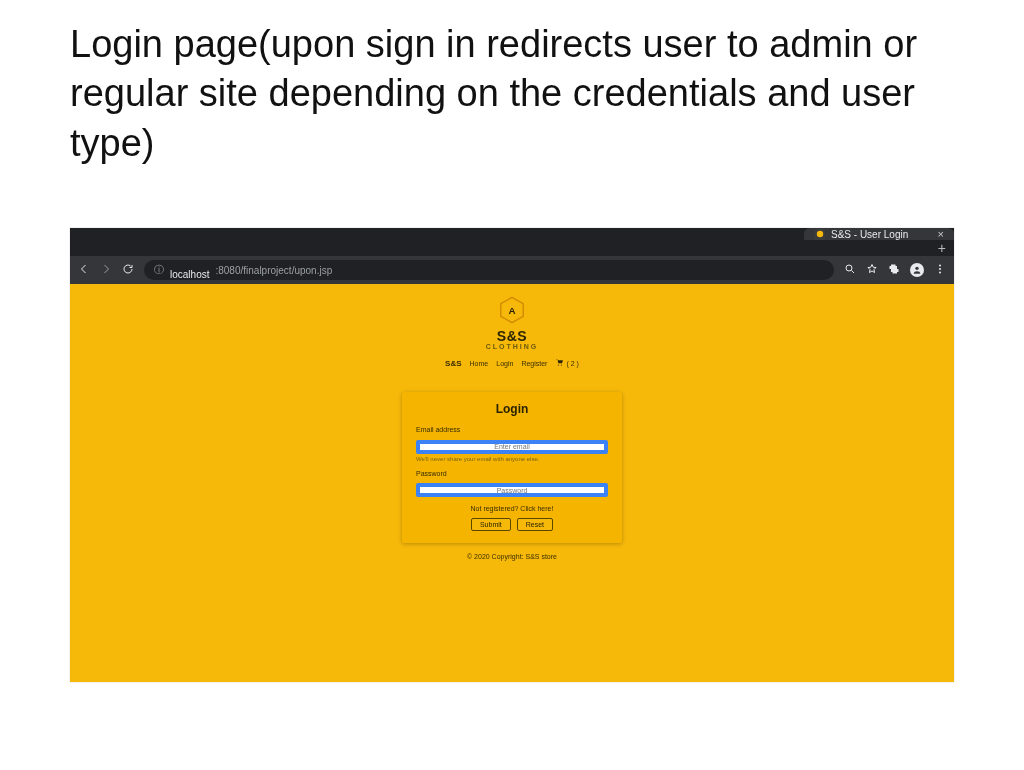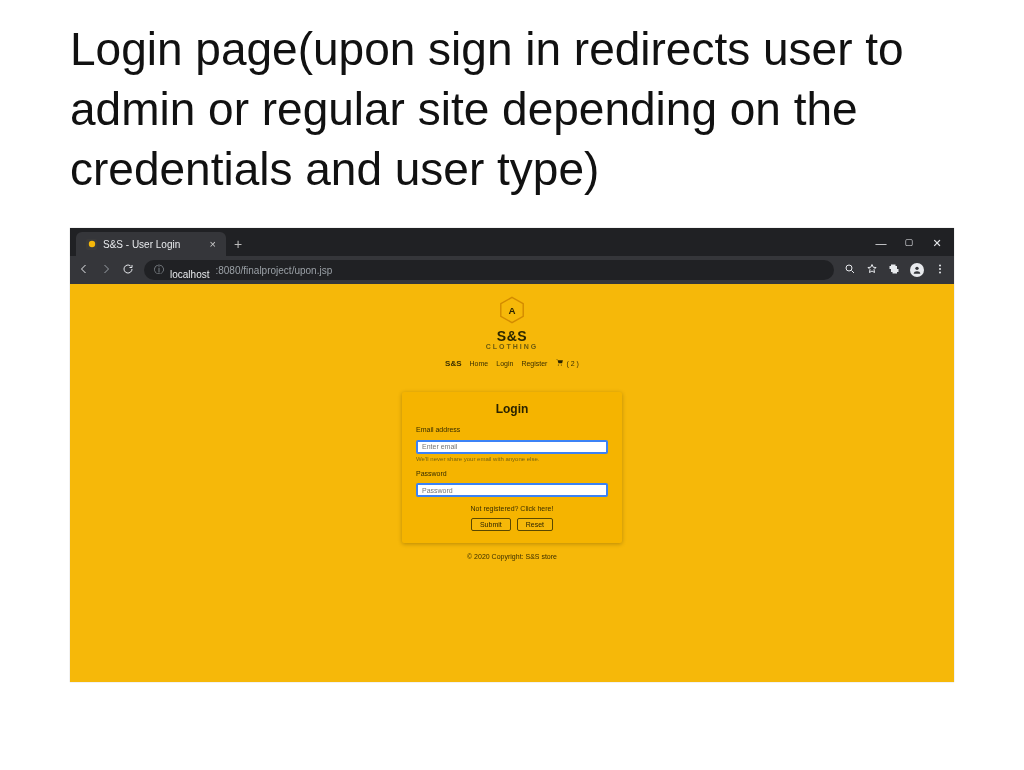--- a/index.html
+++ b/index.html
@@ -9,21 +9,21 @@
     background: #fff;
     font-family: "Segoe UI", Arial, sans-serif;
     position: relative;
     overflow: hidden;
   }
   .slide-title {
     position: absolute;
     left: 70px;
     top: 20px;
     width: 880px;
-    font-size: 46px;
+    font-size: 38px;
     line-height: 1.3;
     color: #111;
     font-weight: 400;
   }
   .browser {
     position: absolute;
     left: 70px;
     top: 228px;
     width: 884px;
     height: 454px;
@@ -31,20 +31,21 @@
     display: flex;
     flex-direction: column;
     box-shadow: 0 0 1px rgba(0,0,0,.3);
   }
   .tabstrip {
     height: 28px;
     background: #202124;
     display: flex;
     align-items: flex-end;
     padding-left: 6px;
+    flex-direction: column;
   }
   .tab {
     display: flex;
     align-items: center;
     gap: 6px;
     background: #35363a;
     color: #e8eaed;
     height: 24px;
     padding: 0 10px;
     border-radius: 6px 6px 0 0;
@@ -159,26 +160,27 @@
     margin-bottom: 10px;
   }
   .flabel {
     font-size: 7px;
     color:#352c00;
     margin-bottom: 2px;
   }
   .finput {
     width: 100%;
     height: 14px;
-    border: 2px solid #3b82f6;
+    border: 4px solid #3b82f6;
     background: #fff;
     font-size: 7px;
     padding: 0 4px;
     color:#777;
     border-radius: 2px;
+    text-align: center;
   }
   .hint {
     font-size: 6px;
     color:#7a640a;
     margin-top: 2px;
     margin-bottom: 8px;
   }
   .notreg {
     text-align:center;
     font-size: 7px;

